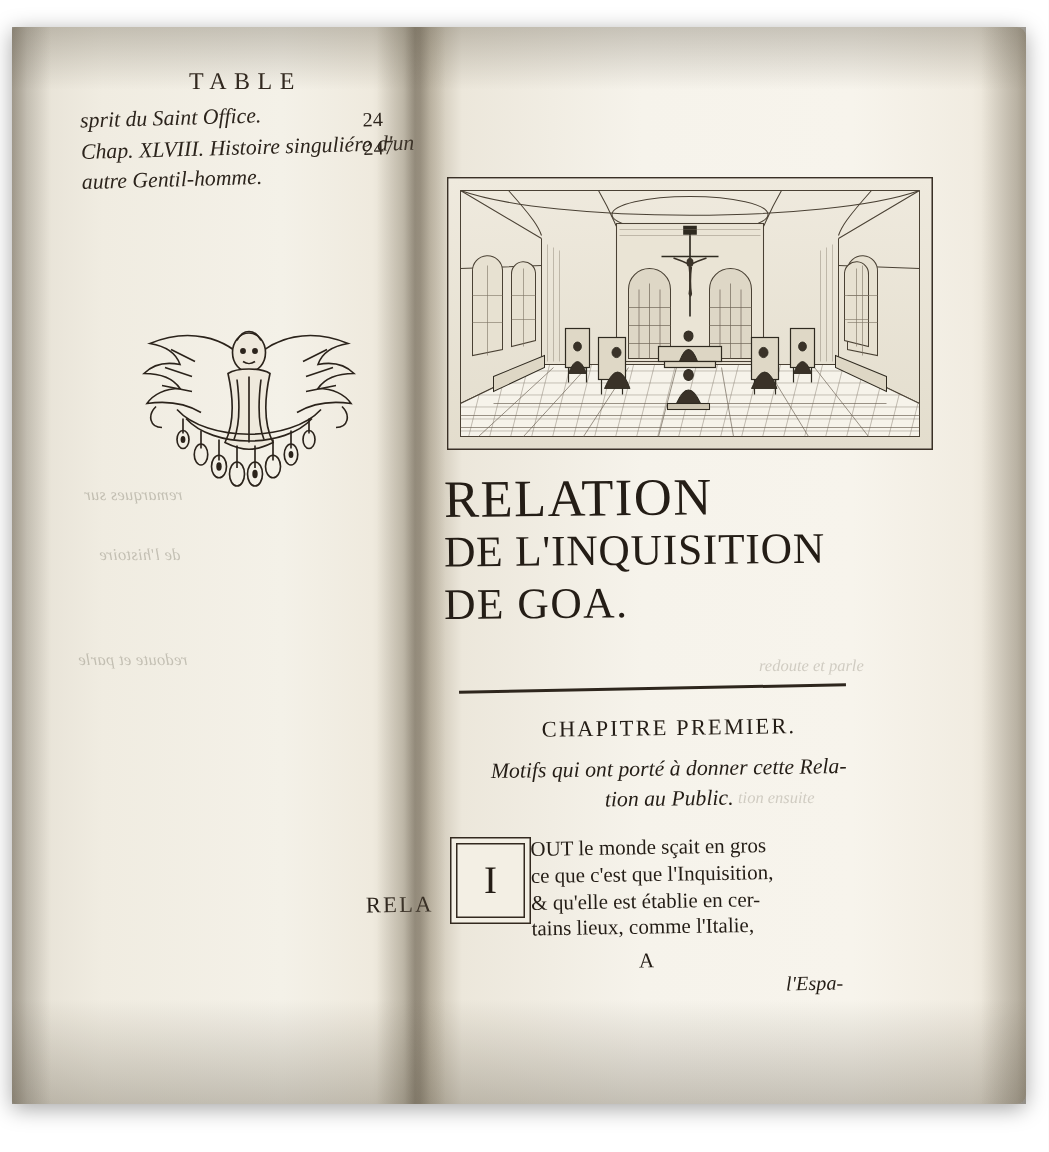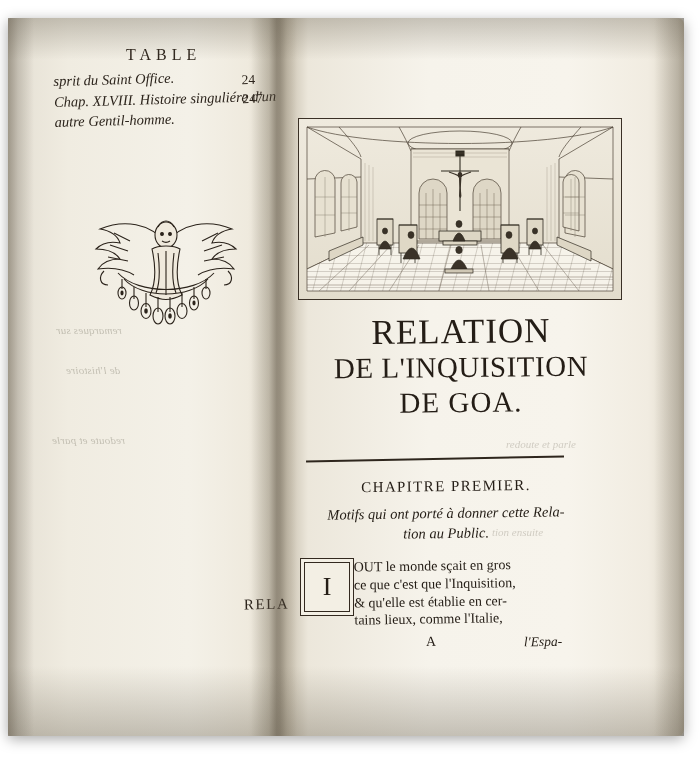--- a/index.html
+++ b/index.html
@@ -177,21 +177,20 @@
     border: 1.3px solid #3a3026;
     box-shadow: inset 0 0 0 3px #f6f3ea, inset 0 0 0 4.2px #3a3026;
     overflow: hidden;
   }
 
   .title-block {
     position: absolute;
     left: 0px;
     top: 288px;
     width: 330px;
-    text-align: center;
     color: #241d16;
   }
   .t1 {
     font-size: 35px;
     letter-spacing: 1px;
     line-height: 1.04;
     transform: rotate(-0.6deg);
   }
   .t2 {
     font-size: 29px;
@@ -277,21 +276,21 @@
     position: absolute;
     left: 130px;
     top: 608px;
     font-size: 14px;
     color:#241d16;
     transform: rotate(-0.9deg);
   }
   .catchword-right {
     position: absolute;
     left: 228px;
-    top: 608px;
+    top: 622px;
     font-size: 13.5px;
     font-style: italic;
     color:#241d16;
     transform: rotate(-0.9deg);
   }
 
   .ghost-r {
     position:absolute;
     color: rgba(95,88,72,0.26);
     font-size: 11px;

